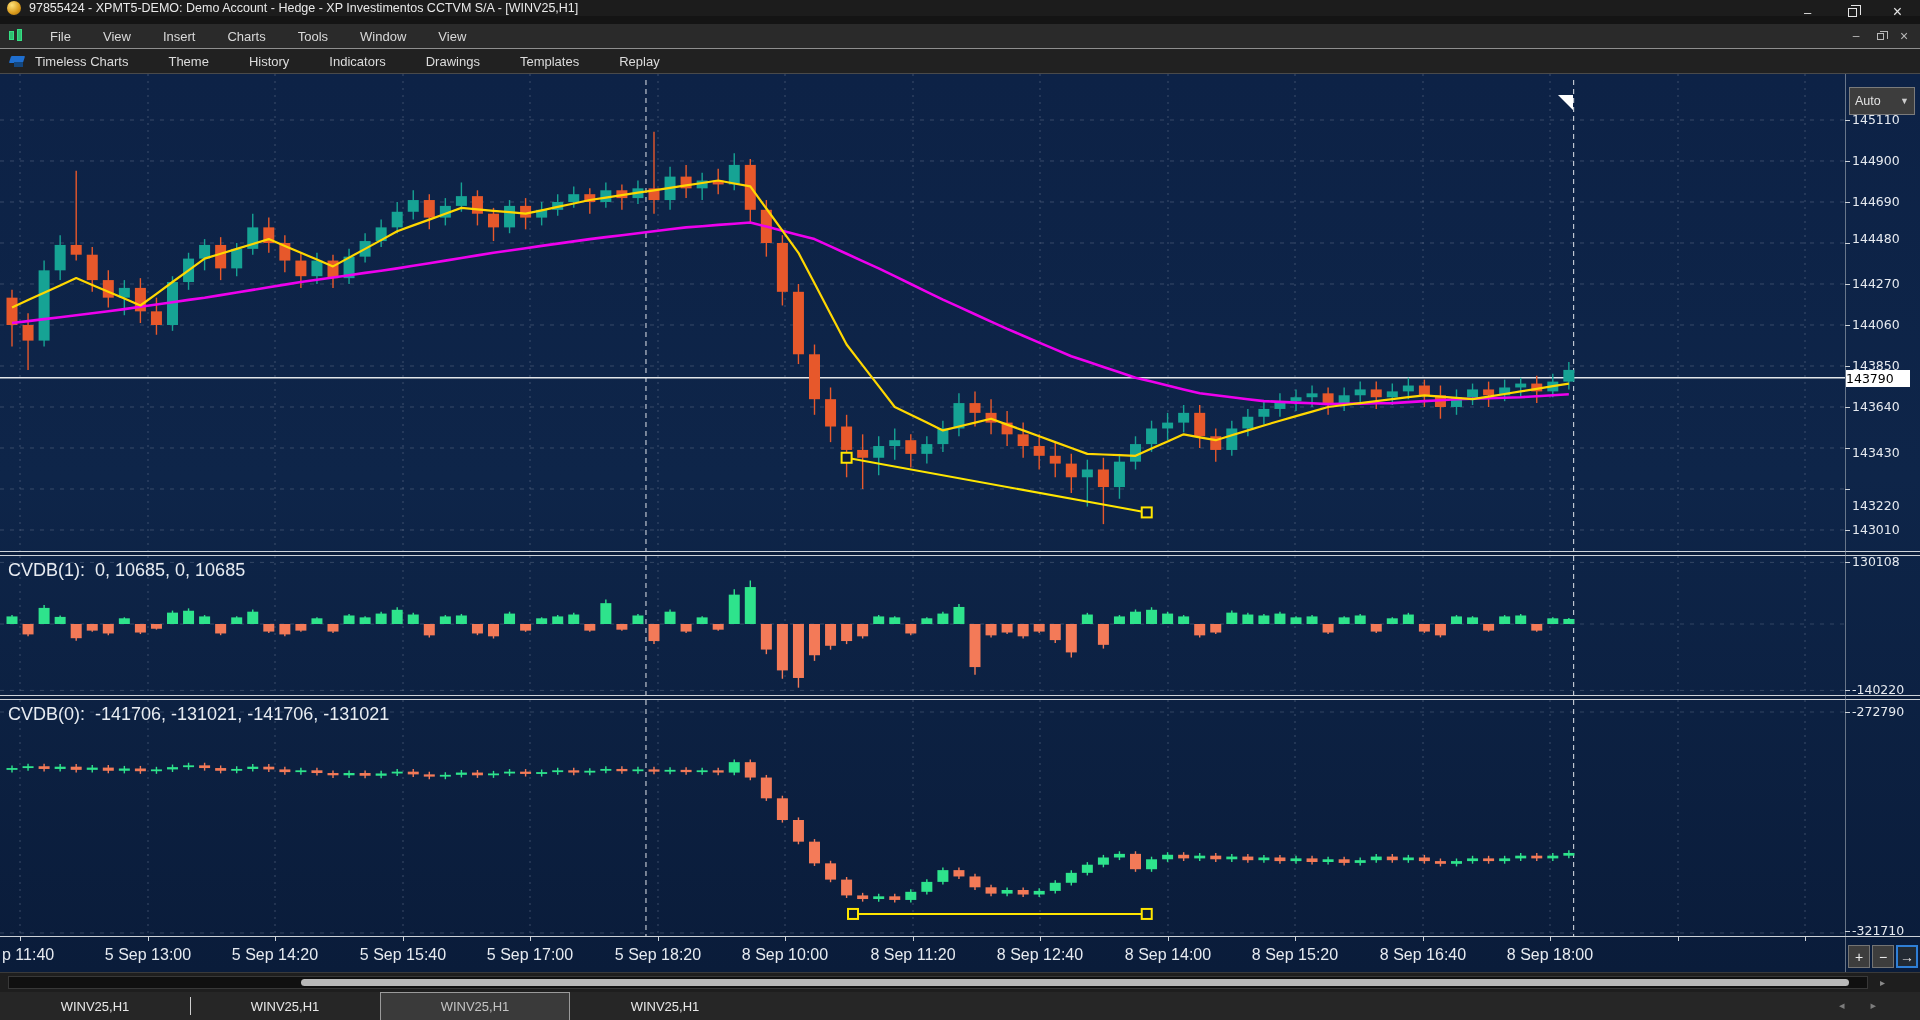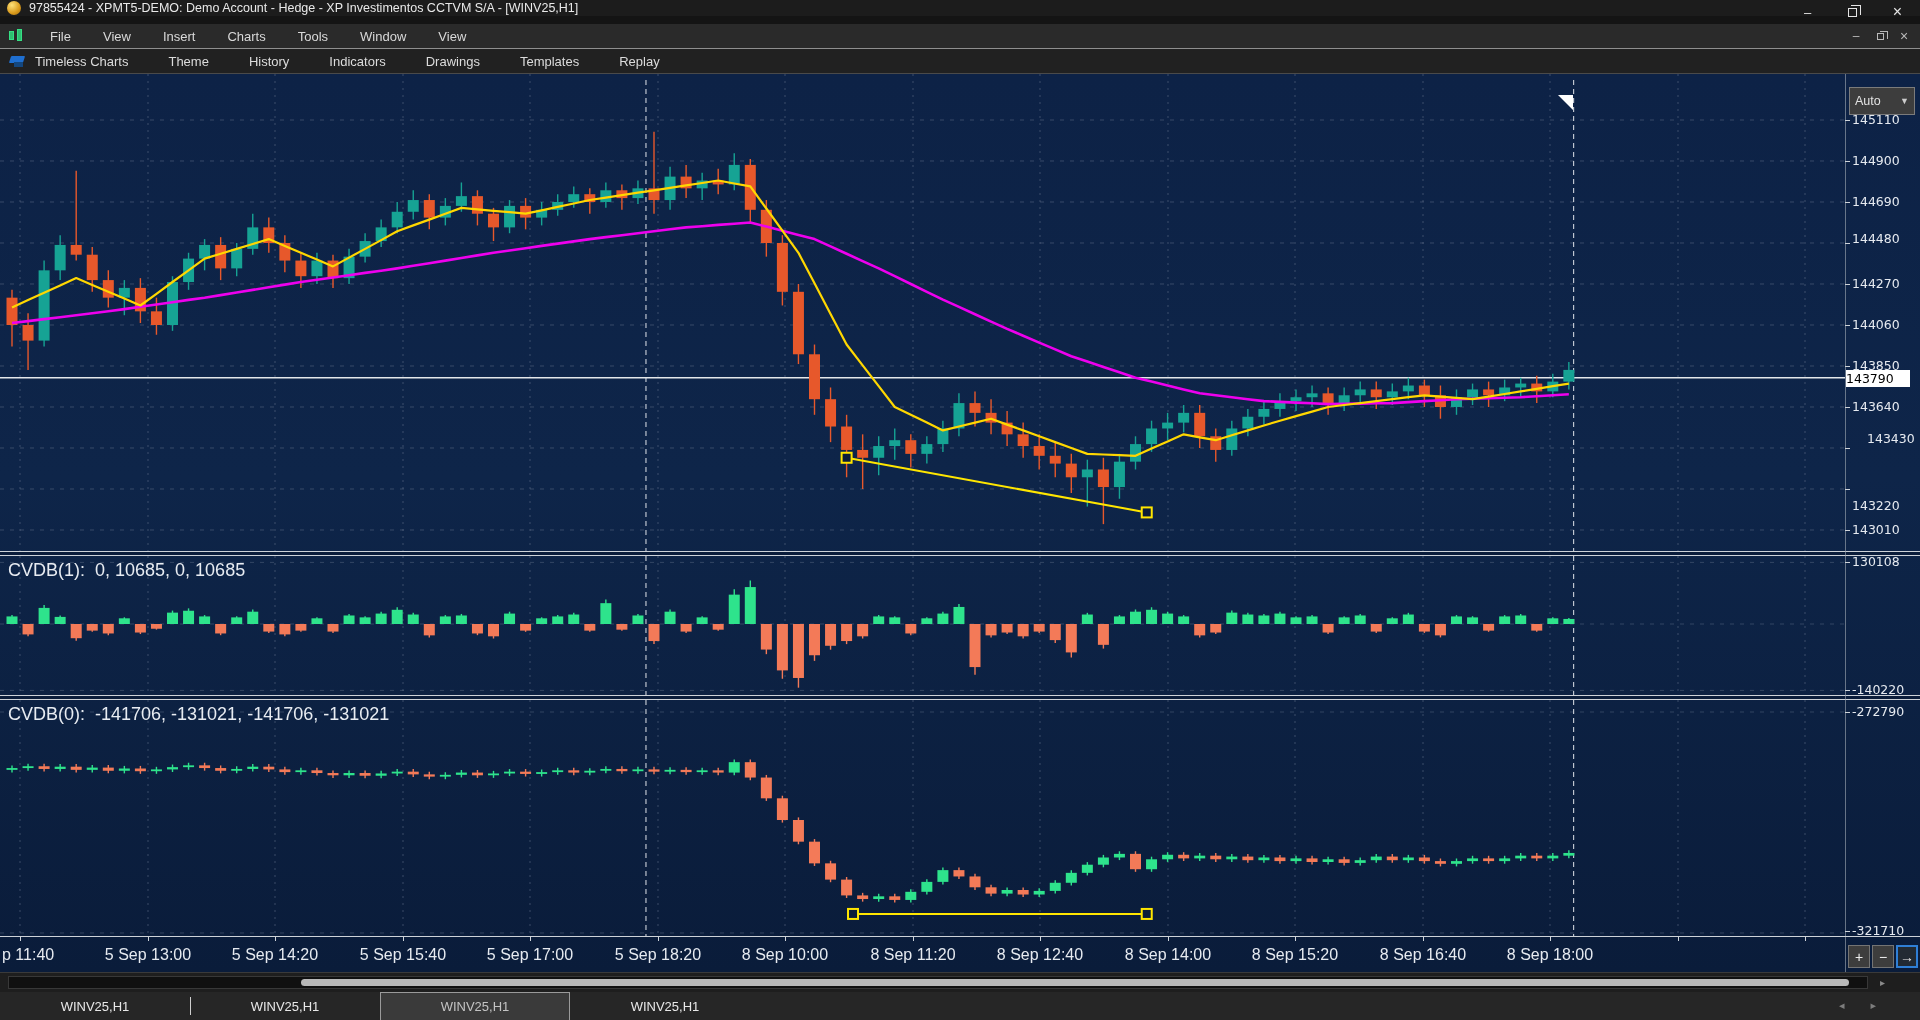--- a/index.html
+++ b/index.html
@@ -848,21 +848,21 @@
       <div class="y-label" style="top: 232px;">144480</div>
       <div class="y-tick" style="top: 283.998px;"></div>
       <div class="y-label" style="top: 276.998px;">144270</div>
       <div class="y-tick" style="top: 324.998px;"></div>
       <div class="y-label" style="top: 317.998px;">144060</div>
       <div class="y-tick" style="top: 365.998px;"></div>
       <div class="y-label" style="top: 358.998px;">143850</div>
       <div class="y-tick" style="top: 406.997px;"></div>
       <div class="y-label" style="top: 399.997px;">143640</div>
       <div class="y-tick" style="top: 447.997px;"></div>
-      <div class="y-label" style="top: 432px; margin-left: 15px;">143430</div>
+      <div class="y-label" style="top: 446px;">143430</div>
       <div class="y-tick" style="top: 488.996px;"></div>
       <div class="y-label" style="top: 499px;">143220</div>
       <div class="y-tick" style="top: 529.996px;"></div>
       <div class="y-label" style="top: 522.996px;">143010</div>
       <div class="y-tick" style="top: 562px;"></div>
       <div class="y-label" style="top: 555px;">130108</div>
       <div class="y-tick" style="top: 690px;"></div>
       <div class="y-label" style="top: 683px;">-140220</div>
       <div class="y-tick" style="top: 712px;"></div>
       <div class="y-label" style="top: 705px;">-272790</div>

